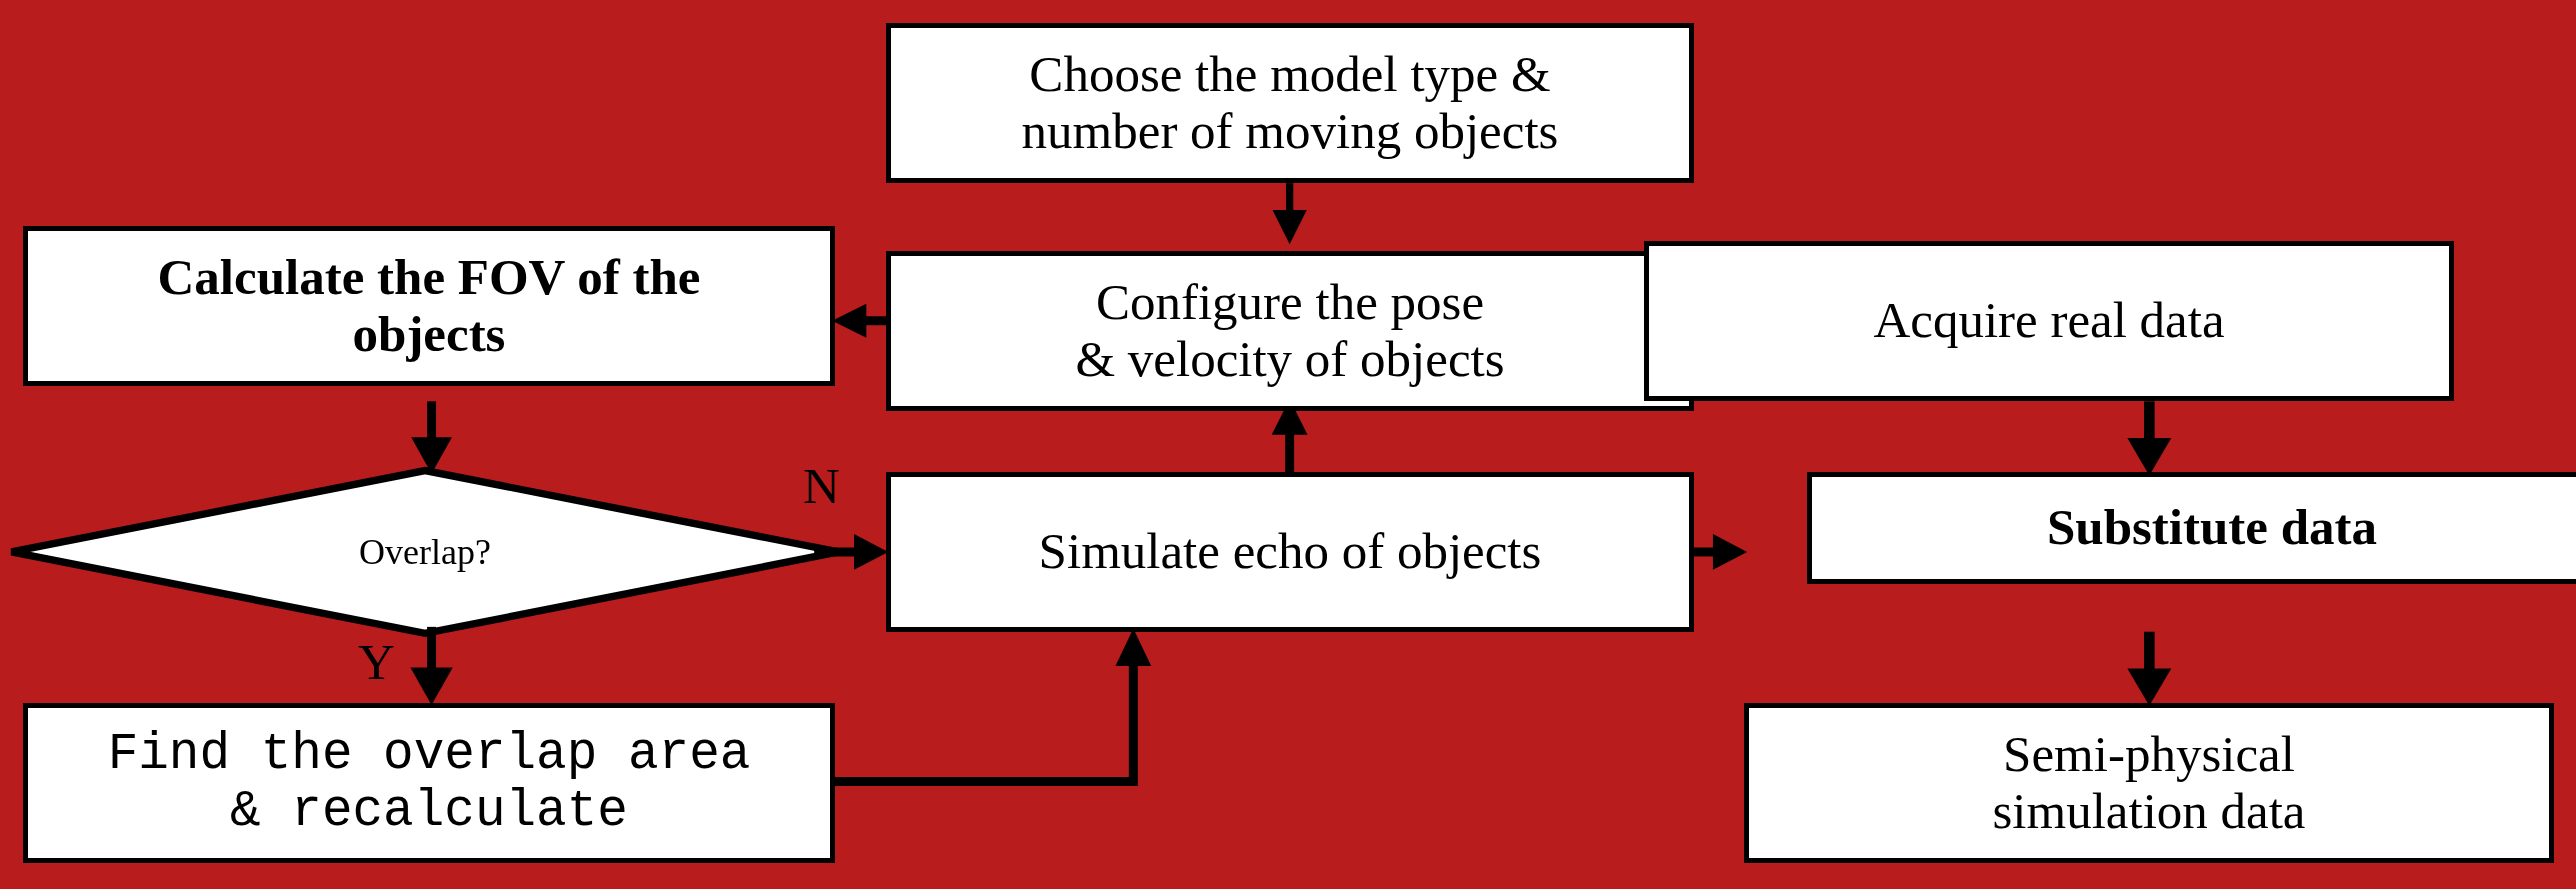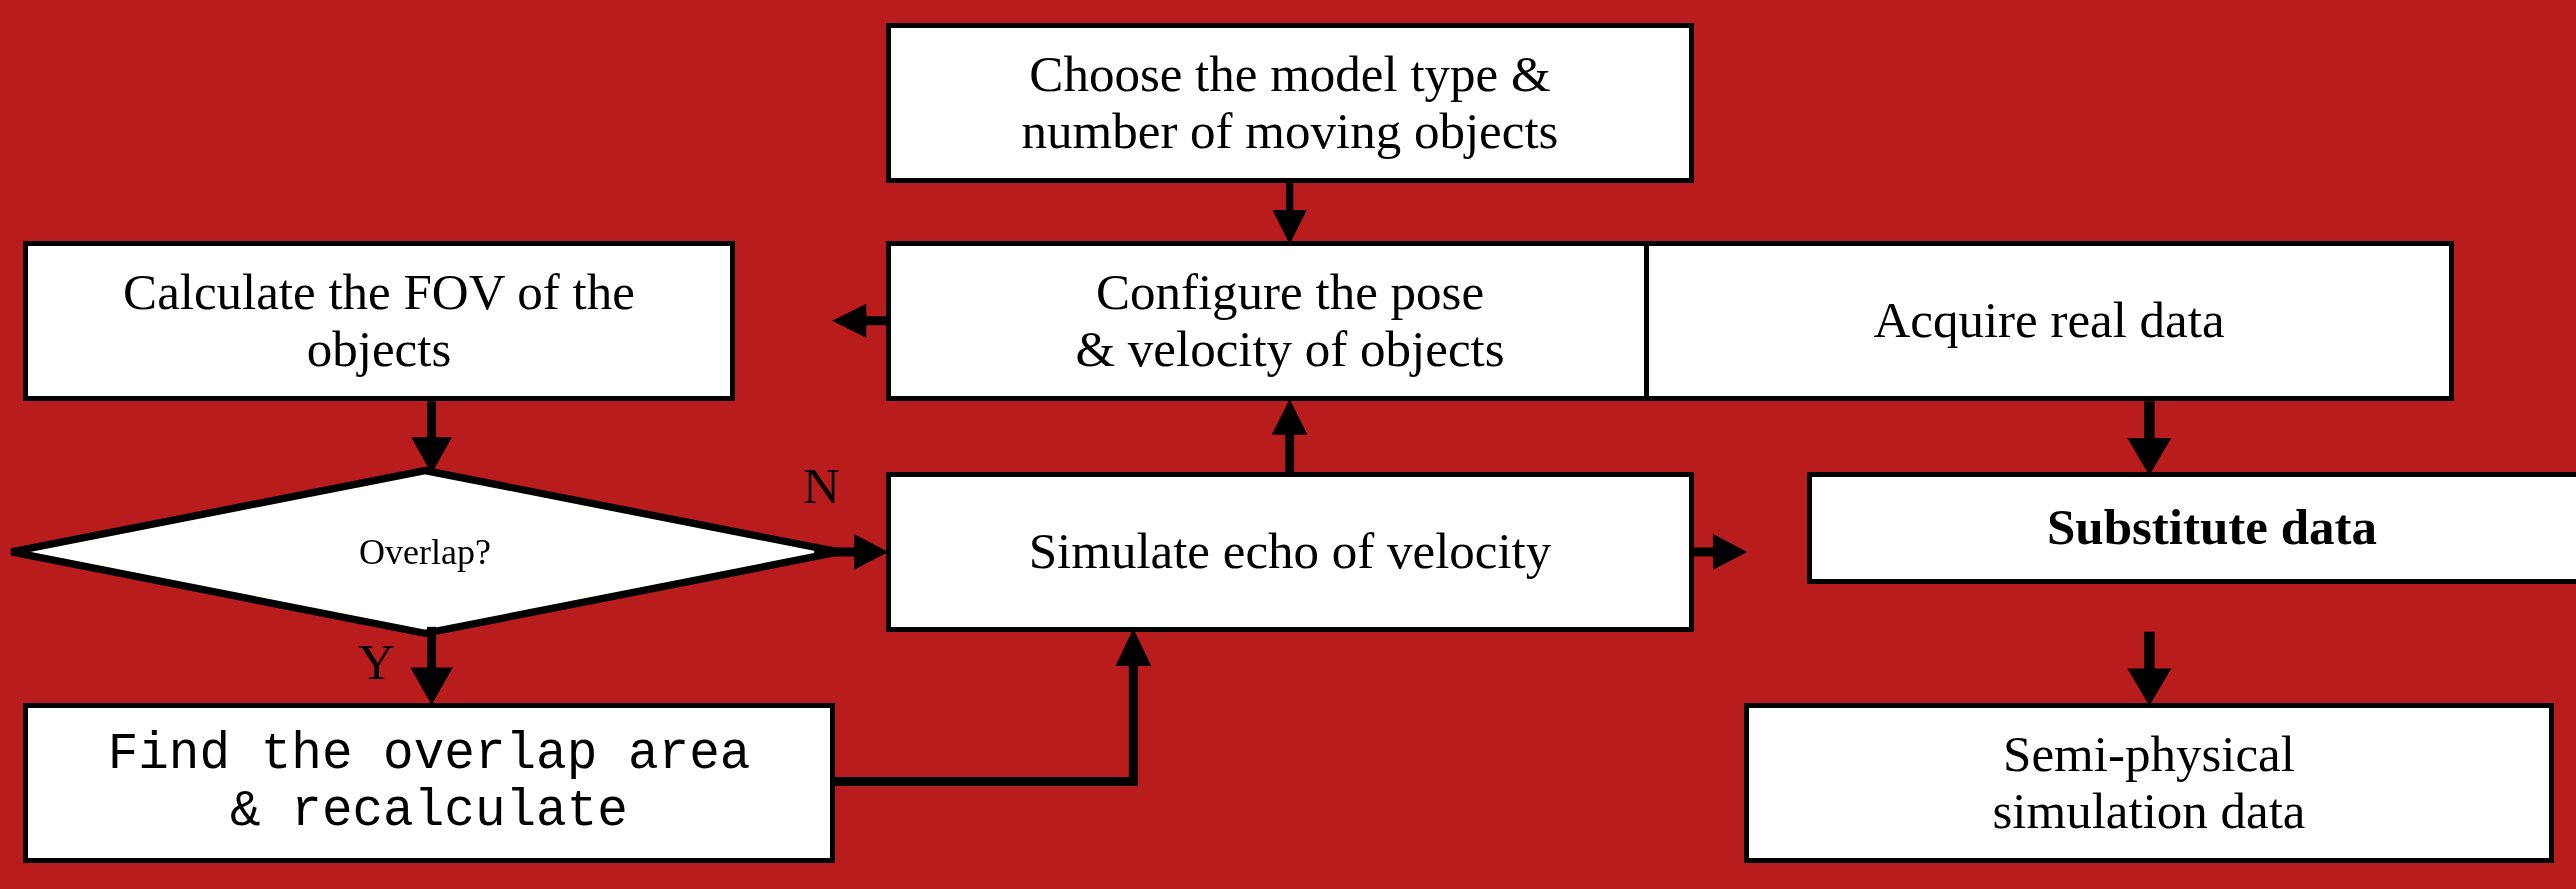--- a/index.html
+++ b/index.html
@@ -112,31 +112,31 @@
 
     <g>
       <line x1="2640" y1="776" x2="2640" y2="826" stroke="#000000" stroke-width="13"></line>
       <polygon points="2640,867 2613,821 2667,821" fill="#000000"></polygon>
     </g>
   </svg>
 
   <div class="node-box" style="left:886px; top:23px; width:808px; height:160px;">Choose the model type &amp;
 number of moving objects</div>
 
-  <div class="node-box" style="left:23px; top:241px; width:712px; height:160px;">Calculate the FOV of the
+  <div class="node-box" style="left:23px; top:226px; width:812px; height:160px;font-weight:bold;">Calculate the FOV of the
 objects</div>
 
-  <div class="node-box" style="left:886px; top:241px; width:808px; height:160px;">Configure the pose
+  <div class="node-box" style="left:886px; top:251px; width:808px; height:160px;">Configure the pose
 &amp; velocity of objects</div>
 
   <div class="node-box" style="left:1644px; top:241px; width:810px; height:160px;">Acquire real data</div>
 
   <div class="diamond-label" style="left:425px; top:552px;">Overlap?</div>
 
-  <div class="node-box" style="left:886px; top:472px; width:808px; height:160px;">Simulate echo of velocity</div>
+  <div class="node-box" style="left:886px; top:472px; width:808px; height:160px;">Simulate echo of objects</div>
 
   <div class="node-box" style="left:1807px; top:472px; width:810px; height:112px;font-weight:bold;">Substitute data</div>
 
   <div class="node-box" style="left:23px; top:703px; width:812px; height:160px;font-family:Liberation Mono, monospace;">Find the overlap area
 &amp; recalculate</div>
 
   <div class="node-box" style="left:1744px; top:703px; width:810px; height:160px;">Semi-physical
 simulation data</div>
 
   <div class="edge-label" style="left:803px; top:461px;">N</div>

